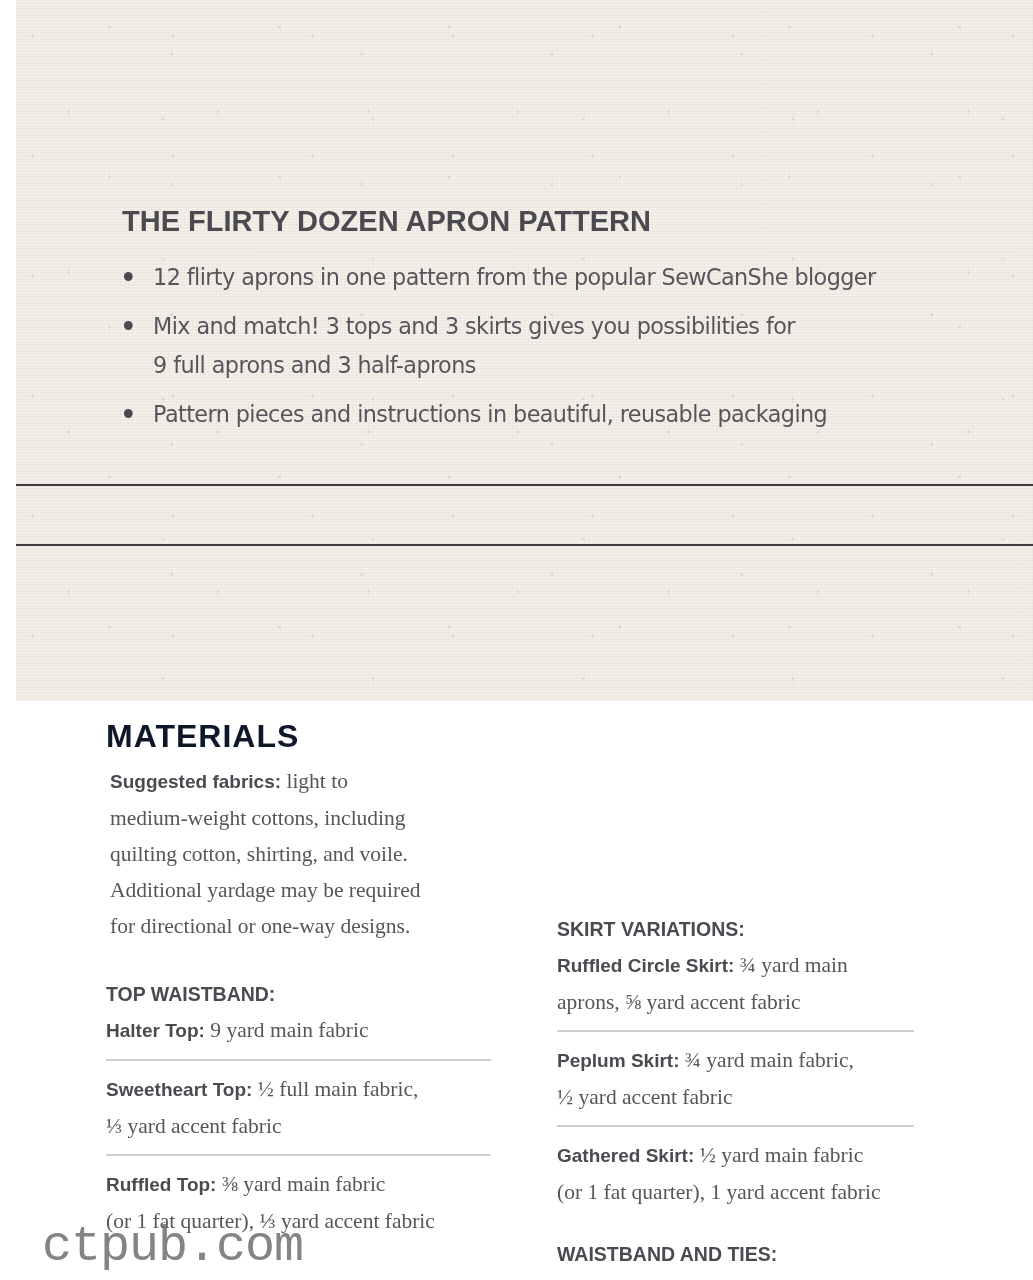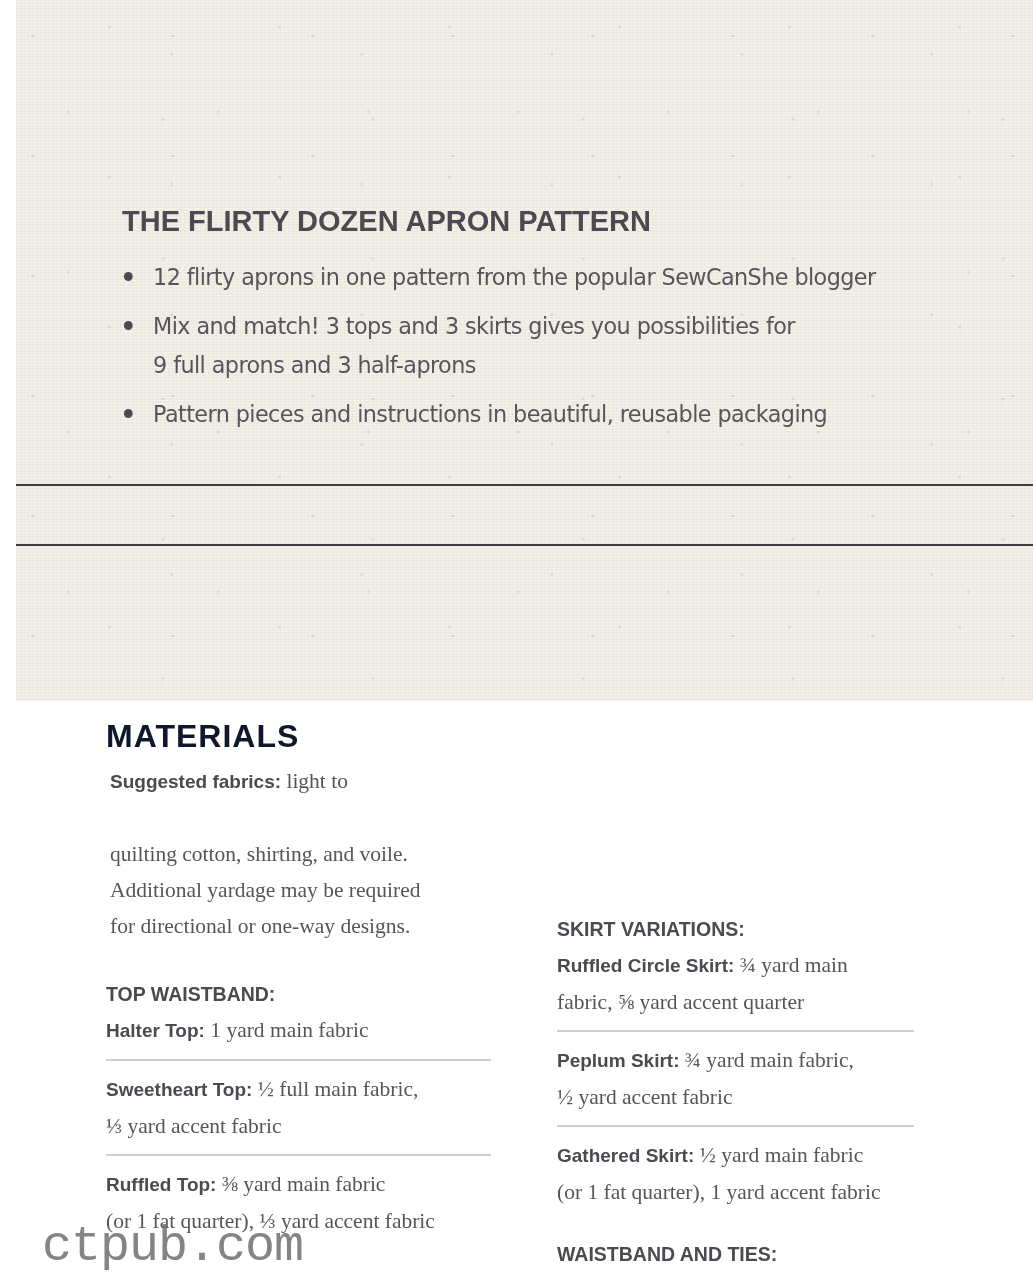--- a/index.html
+++ b/index.html
@@ -156,47 +156,47 @@
   </ul>
   <div class="rule-dark rule-1"></div>
   <div class="rule-dark rule-2"></div>
 </div>
 
 <h2 class="materials-title">MATERIALS</h2>
 
 <div class="col col-left">
   <p class="para">
     <span class="lbl">Suggested fabrics:</span><span> light to</span><br>
-    <br>
+    <span>medium-weight cottons, including</span><br>
     <span>quilting cotton, shirting, and voile.</span><br>
     <span>Additional yardage may be required</span><br>
     <span>for directional or one-way designs.</span>
   </p>
   <div class="gap-left"></div>
   <p class="section-head">TOP WAISTBAND:</p>
   <p class="item">
-    <span class="lbl">Halter Top:</span><span> 1 yard main fabric</span>
+    <span class="lbl">Halter Top:</span><span> 9 yard main fabric</span>
   </p>
   <div class="divider"></div>
   <p class="item">
     <span class="lbl">Sweetheart Top:</span><span> ½ full main fabric,</span><br>
     <span>⅓ yard accent fabric</span>
   </p>
   <div class="divider"></div>
   <p class="item">
     <span class="lbl">Ruffled Top:</span><span> ⅜ yard main fabric</span><br>
     <span>(or 1 fat quarter), ⅓ yard accent fabric</span>
   </p>
 </div>
 
 <div class="col col-right">
   <p class="section-head">SKIRT VARIATIONS:</p>
   <p class="item">
     <span class="lbl">Ruffled Circle Skirt:</span><span> ¾ yard main</span><br>
-    <span>fabric, ⅝ yard accent quarter</span>
+    <span>aprons, ⅝ yard accent fabric</span>
   </p>
   <div class="divider"></div>
   <p class="item">
     <span class="lbl">Peplum Skirt:</span><span> ¾ yard main fabric,</span><br>
     <span>½ yard accent fabric</span>
   </p>
   <div class="divider"></div>
   <p class="item">
     <span class="lbl">Gathered Skirt:</span><span> ½ yard main fabric</span><br>
     <span>(or 1 fat quarter), 1 yard accent fabric</span>

